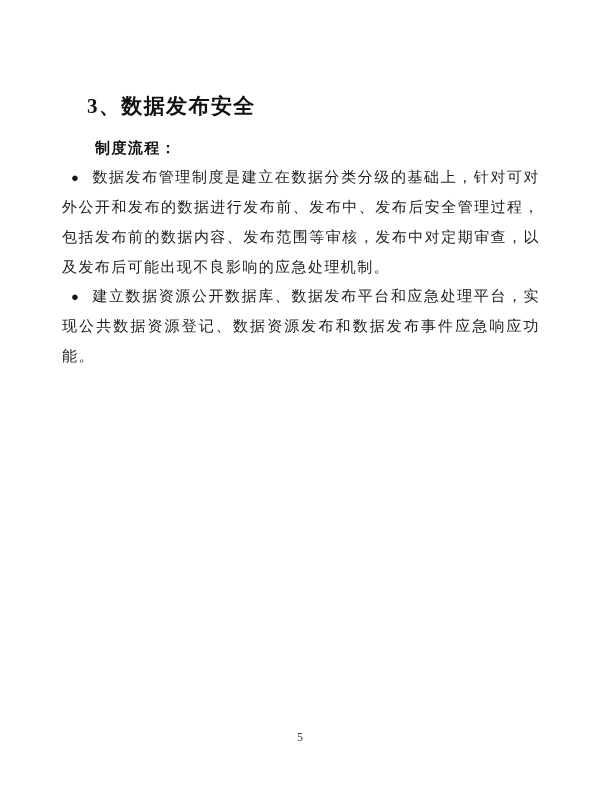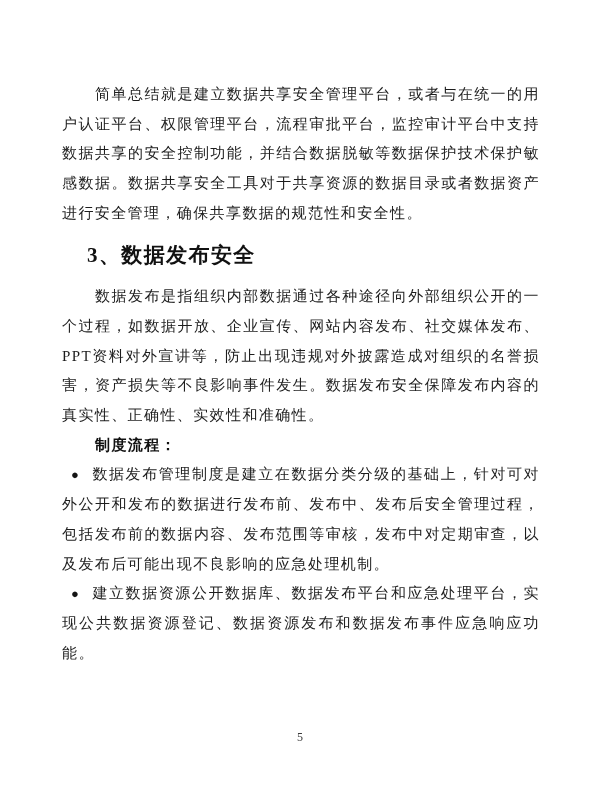--- a/index.html
+++ b/index.html
@@ -61,25 +61,23 @@
     letter-spacing: 0;
     color: #3a3a3a;
   }
 </style>
 </head>
 <body>
 
 <div class="page">
 
 
-  <p class="para indent">简单总结就是建立数据共享安全管理平台，或者与在统一的用户认证平台、权限管理平台，流程审批平台，监控审计平台中支持数据共享的安全控制功能，并结合数据脱敏等数据保护技术保护敏感数据。数据共享安全工具对于共享资源的数据目录或者数据资产进行安全管理，确保共享数据的规范性和安全性。</p>
 
   <h3 class="heading">3、数据发布安全</h3>
 
-  <p class="para indent">数据发布是指组织内部数据通过各种途径向外部组织公开的一个过程，如数据开放、企业宣传、网站内容发布、社交媒体发布、PPT资料对外宣讲等，防止出现违规对外披露造成对组织的名誉损害，资产损失等不良影响事件发生。数据发布安全保障发布内容的真实性、正确性、实效性和准确性。</p>
 
   <p class="para subheading">制度流程：</p>
 
   <p class="para bullet-para"><span class="bullet-mark">●</span><span>数据发布管理制度是建立在数据分类分级的基础上，针对可对外公开和发布的数据进行发布前、发布中、发布后安全管理过程，包括发布前的数据内容、发布范围等审核，发布中对定期审查，以及发布后可能出现不良影响的应急处理机制。</span></p>
 
 
   <p class="para bullet-para"><span class="bullet-mark">●</span><span>建立数据资源公开数据库、数据发布平台和应急处理平台，实现公共数据资源登记、数据资源发布和数据发布事件应急响应功能。</span></p>
 
   <div class="footer">5</div>
 

